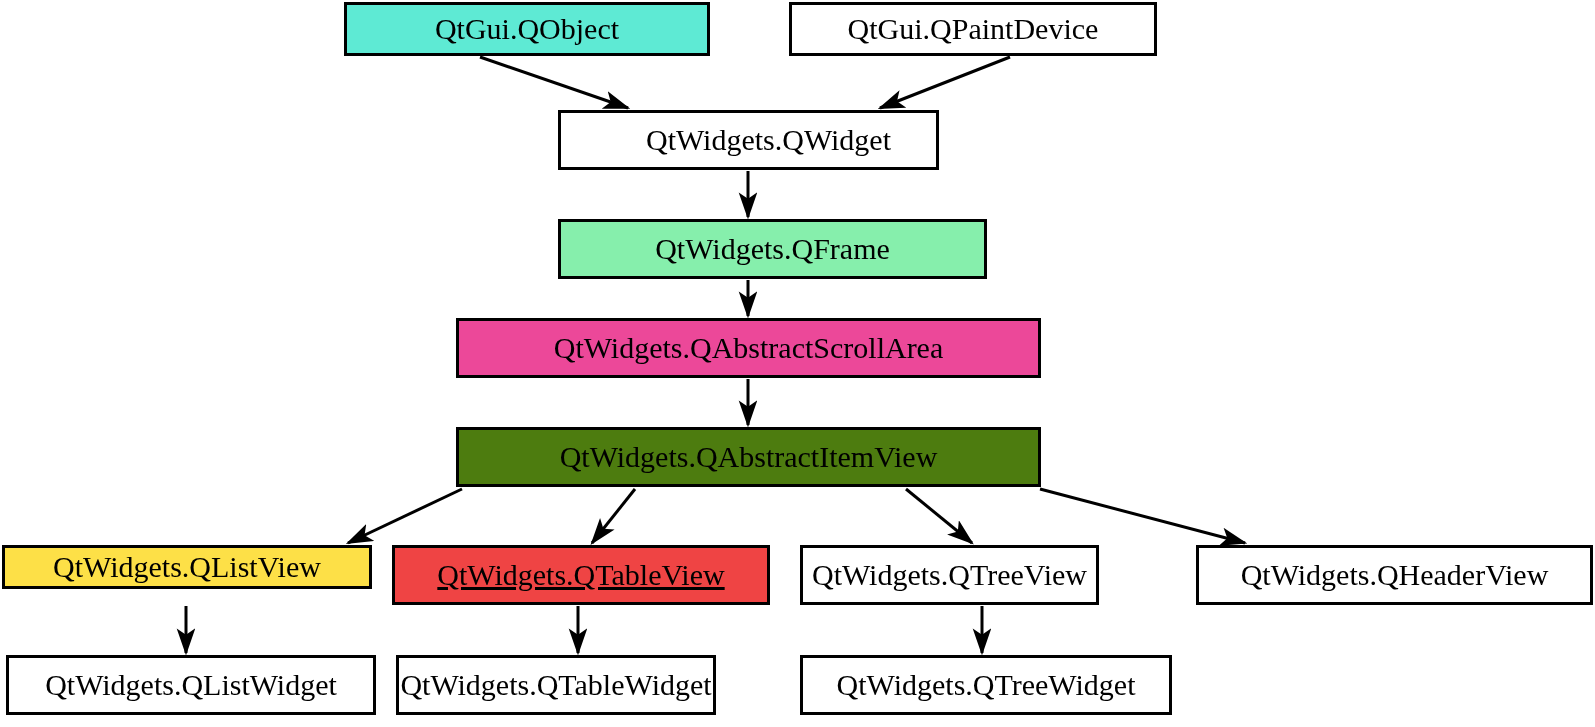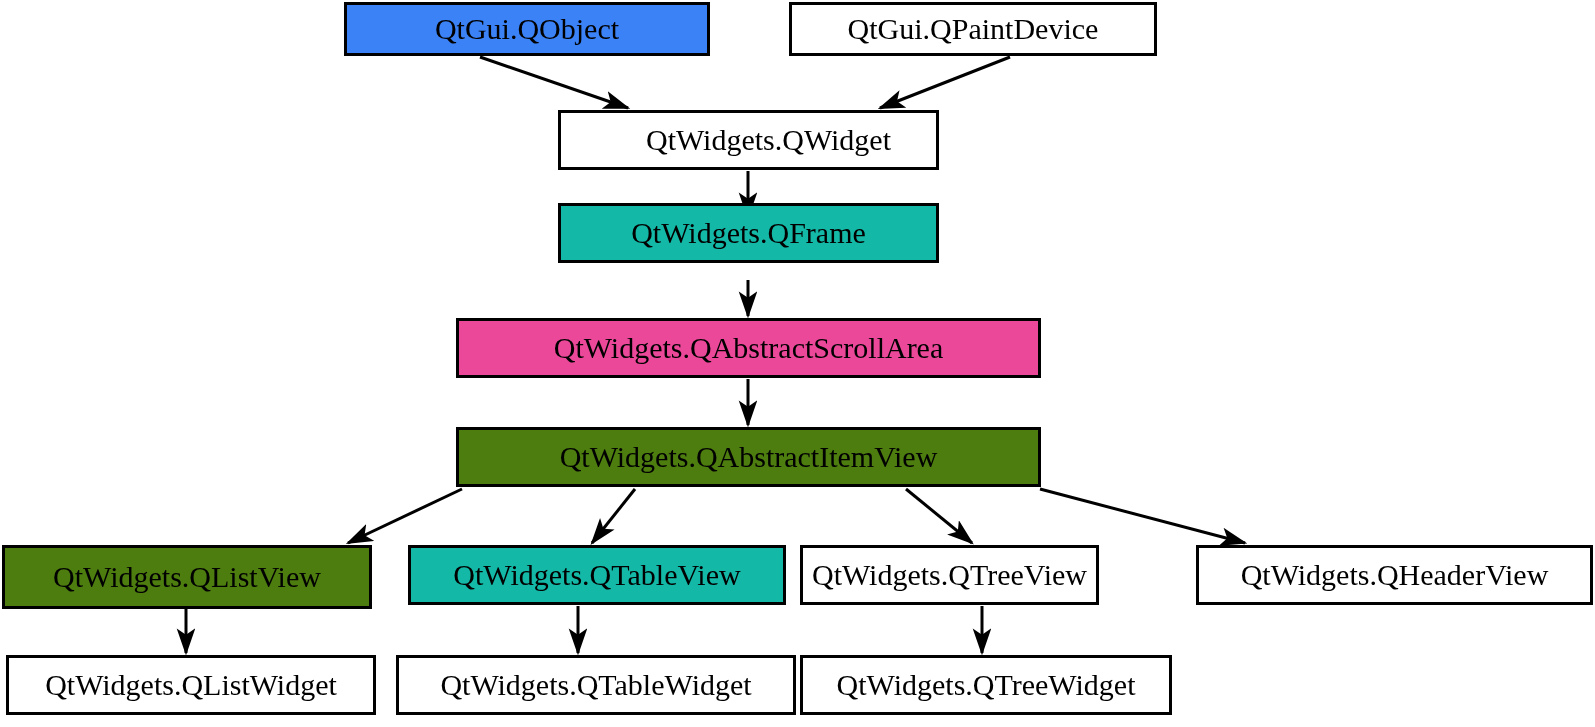--- a/index.html
+++ b/index.html
@@ -61,54 +61,54 @@
         <line x1="635" y1="489" x2="592" y2="543" stroke="#000000" stroke-width="3" marker-end="url(#arrowhead)"></line>
         <line x1="906" y1="489" x2="972" y2="543" stroke="#000000" stroke-width="3" marker-end="url(#arrowhead)"></line>
         <line x1="1040" y1="489" x2="1245" y2="543" stroke="#000000" stroke-width="3" marker-end="url(#arrowhead)"></line>
         <line x1="186" y1="606" x2="186" y2="653" stroke="#000000" stroke-width="3" marker-end="url(#arrowhead)"></line>
         <line x1="578" y1="606" x2="578" y2="653" stroke="#000000" stroke-width="3" marker-end="url(#arrowhead)"></line>
         <line x1="982" y1="606" x2="982" y2="653" stroke="#000000" stroke-width="3" marker-end="url(#arrowhead)"></line>
       </g>
   </svg>
 
   <div id="nodes-layer">
-      <div class="cls-node" style="left: 344px; top: 2px; width: 366px; height: 54px; border-color: rgb(0, 0, 0); background: #3b82f6;">
+      <div class="cls-node" style="left: 344px; top: 2px; width: 366px; height: 54px; border-color: rgb(0, 0, 0); background: #5eead4;">
         <span class="cls-label" style="color: rgb(0, 0, 0);">QtGui.QObject</span>
       </div>
       <div class="cls-node" style="left: 789px; top: 2px; width: 368px; height: 54px; border-color: rgb(0, 0, 0); background: rgb(255, 255, 255);">
         <span class="cls-label" style="color: rgb(0, 0, 0);">QtGui.QPaintDevice</span>
       </div>
       <div class="cls-node" style="left: 558px; top: 110px; width: 381px; height: 60px; border-color: rgb(0, 0, 0); background: rgb(255, 255, 255); padding-left: 40px;">
         <span class="cls-label" style="color: rgb(0, 0, 0);">QtWidgets.QWidget</span>
       </div>
-      <div class="cls-node" style="left: 558px; top: 203px; width: 381px; height: 60px; border-color: rgb(0, 0, 0); background: #14b8a6;">
+      <div class="cls-node" style="left: 558px; top: 219px; width: 429px; height: 60px; border-color: rgb(0, 0, 0); background: #86efac;">
         <span class="cls-label" style="color: rgb(0, 0, 0);">QtWidgets.QFrame</span>
       </div>
       <div class="cls-node" style="left: 456px; top: 318px; width: 585px; height: 60px; border-color: rgb(0, 0, 0); background: #ec4899;">
         <span class="cls-label" style="color: rgb(0, 0, 0);">QtWidgets.QAbstractScrollArea</span>
       </div>
       <div class="cls-node" style="left: 456px; top: 427px; width: 585px; height: 60px; border-color: rgb(0, 0, 0); background: #4d7c0f;">
         <span class="cls-label" style="color: rgb(0, 0, 0);">QtWidgets.QAbstractItemView</span>
       </div>
-      <div class="cls-node" style="left: 2px; top: 545px; width: 370px; height: 64px; border-color: rgb(0, 0, 0); background: #4d7c0f;">
+      <div class="cls-node" style="left: 2px; top: 545px; width: 370px; height: 44px; border-color: rgb(0, 0, 0); background: #fde047;">
         <span class="cls-label" style="color: rgb(0, 0, 0);">QtWidgets.QListView</span>
       </div>
-      <div class="cls-node" style="left: 408px; top: 545px; width: 378px; height: 60px; border-color: rgb(0, 0, 0); background: #14b8a6;">
+      <div class="cls-node" style="left: 392px; top: 545px; width: 378px; height: 60px; border-color: rgb(0, 0, 0); background: #ef4444; text-decoration: underline;">
         <span class="cls-label" style="color: rgb(0, 0, 0);">QtWidgets.QTableView</span>
       </div>
       <div class="cls-node" style="left: 800px; top: 545px; width: 299px; height: 60px; border-color: rgb(0, 0, 0); background: rgb(255, 255, 255);">
         <span class="cls-label" style="color: rgb(0, 0, 0);">QtWidgets.QTreeView</span>
       </div>
       <div class="cls-node" style="left: 1196px; top: 545px; width: 397px; height: 60px; border-color: rgb(0, 0, 0); background: rgb(255, 255, 255);">
         <span class="cls-label" style="color: #000000;">QtWidgets.QHeaderView</span>
       </div>
       <div class="cls-node" style="left: 6px; top: 655px; width: 370px; height: 60px; border-color: rgb(0, 0, 0); background: rgb(255, 255, 255);">
         <span class="cls-label" style="color: rgb(0, 0, 0);">QtWidgets.QListWidget</span>
       </div>
-      <div class="cls-node" style="left: 396px; top: 655px; width: 400px; height: 60px; border-color: rgb(0, 0, 0); background: rgb(255, 255, 255);">
+      <div class="cls-node" style="left: 396px; top: 655px; width: 320px; height: 60px; border-color: rgb(0, 0, 0); background: rgb(255, 255, 255);">
         <span class="cls-label" style="color: rgb(0, 0, 0);">QtWidgets.QTableWidget</span>
       </div>
       <div class="cls-node" style="left: 800px; top: 655px; width: 372px; height: 60px; border-color: rgb(0, 0, 0); background: rgb(255, 255, 255);">
         <span class="cls-label" style="color: rgb(0, 0, 0);">QtWidgets.QTreeWidget</span>
       </div>
     </div>
 
 </div>
 
 </body></html>

